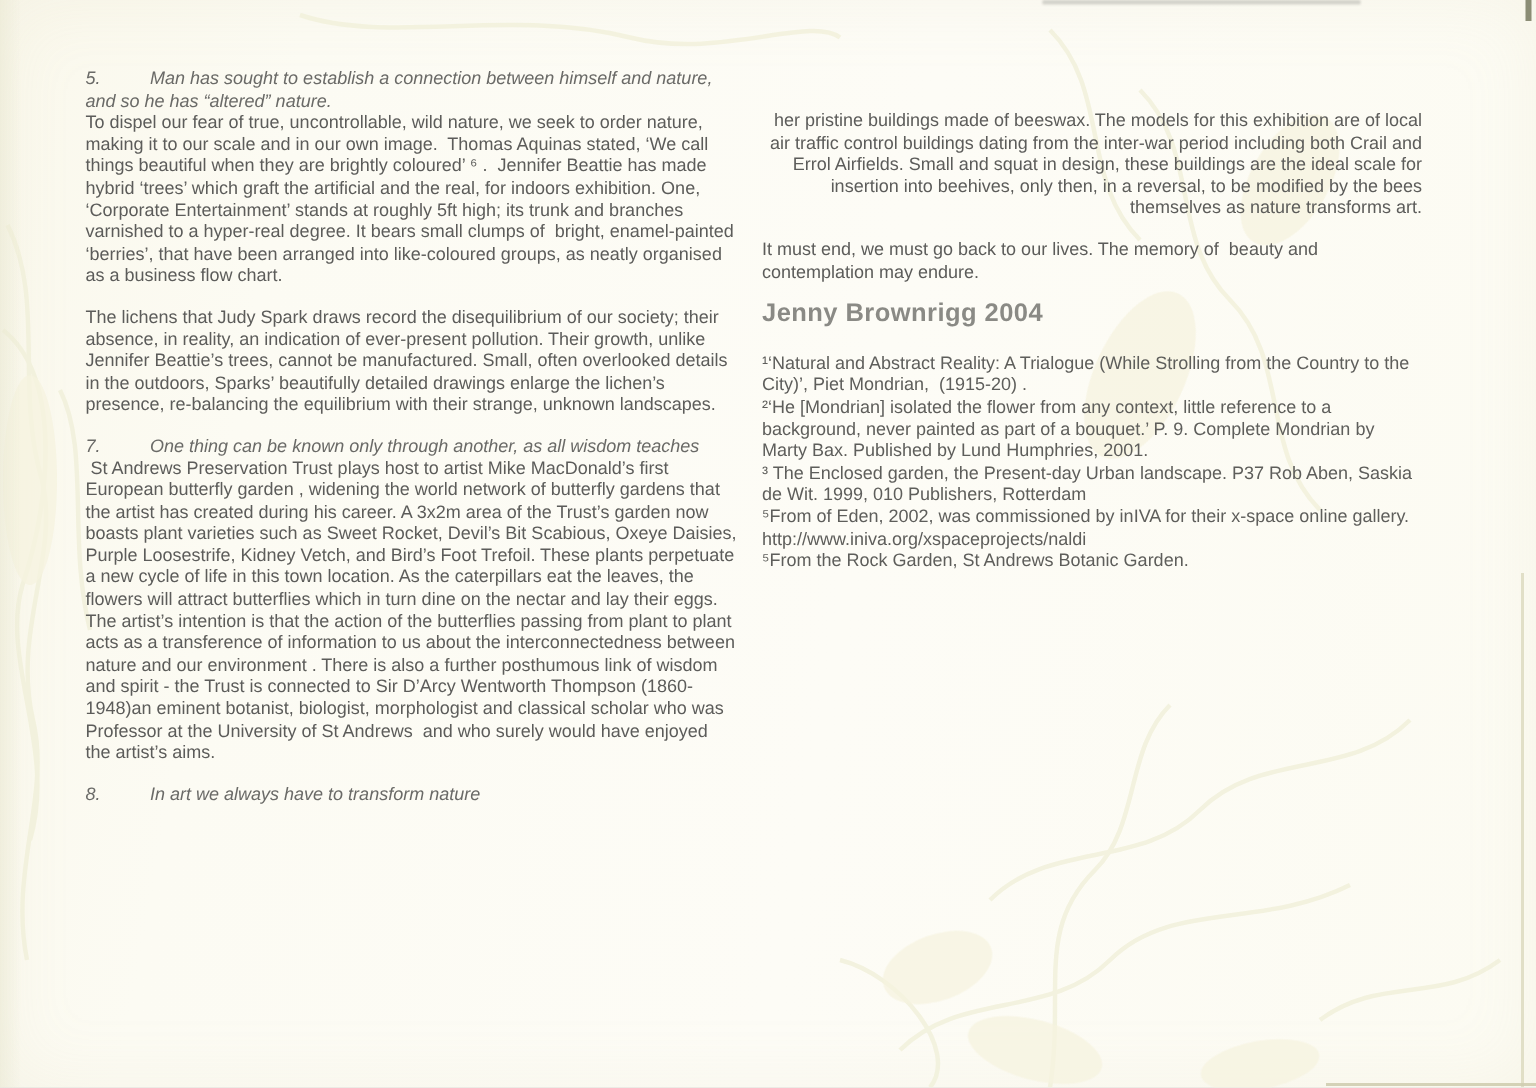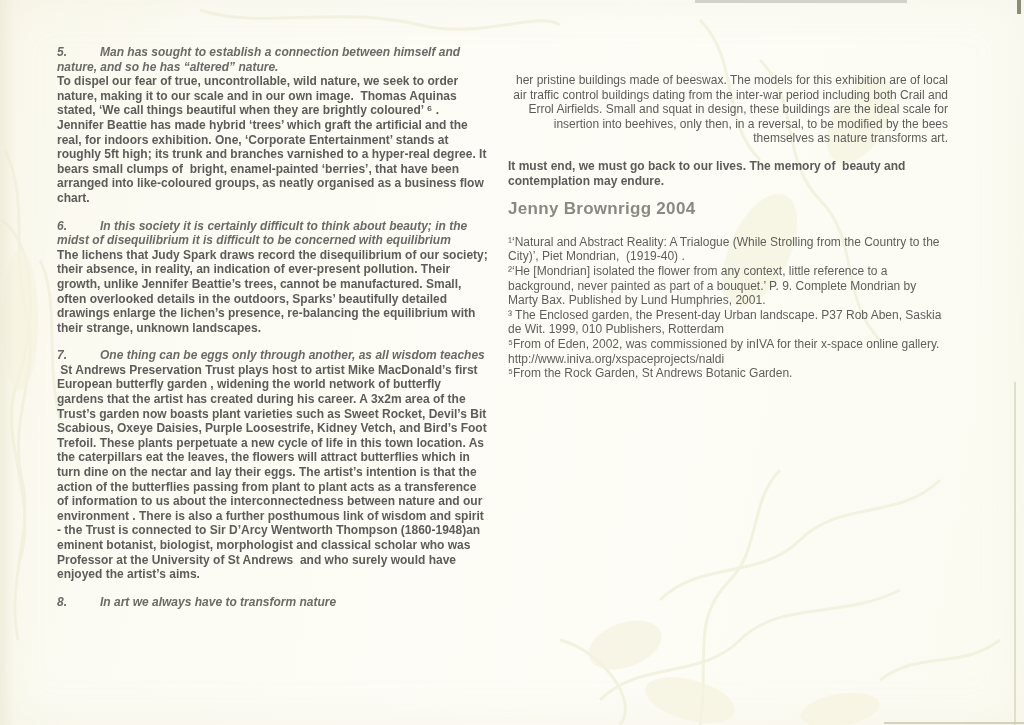--- a/index.html
+++ b/index.html
@@ -31,21 +31,21 @@
     position: absolute; left: 1014px; top: 382px; width: 2px; height: 343px;
     background: #dedcc2; opacity: 0.9;
   }
   .artifact-bottom-line {
     position: absolute; left: 884px; top: 722px; width: 140px; height: 2px;
     background: #cfcdb0; opacity: 0.9;
   }
   .col { position: absolute; font-size: 12px; line-height: 14.6px; }
   .col-left  { left: 57px;  top: 45px; width: 434px; }
   .col-right { left: 508px; top: 73px; width: 440px; }
-  .essay-section { margin: 0 0 13px 0; font-weight: bold; }
+  .essay-section { margin: 0 0 13px 0; }
   p { margin: 0; }
   .heading { font-style: italic; color: #6a6a67; }
   .heading .num { display: inline-block; margin-right: 33px; }
   .body { white-space: pre-wrap; color: #5c5c5a; }
   .continuation { margin-bottom: 13px; text-align: right; }
   .byline {
     margin: 14px 0 18px 0;
     font-size: 17px;
     font-weight: bold;
     color: #8a8a85;
@@ -91,29 +91,26 @@
   <div class="col col-left">
 
     <section class="essay-section">
       <p class="heading">
         <span class="num">5.</span><span>Man has sought to establish a connection between himself and nature, and so he has “altered” nature.</span>
       </p>
       <p class="body">To dispel our fear of true, uncontrollable, wild nature, we seek to order nature, making it to our scale and in our own image.  Thomas Aquinas stated, ‘We call things beautiful when they are brightly coloured’ ⁶ .  Jennifer Beattie has made hybrid ‘trees’ which graft the artificial and the real, for indoors exhibition. One, ‘Corporate Entertainment’ stands at roughly 5ft high; its trunk and branches varnished to a hyper-real degree. It bears small clumps of  bright, enamel-painted ‘berries’, that have been arranged into like-coloured groups, as neatly organised as a business flow chart.</p>
     </section>
 
     <section class="essay-section">
-      <p class="heading">
-        <span class="num">6.</span><span>In this society it is certainly difficult to think about beauty; in the midst of disequilibrium it is difficult to be concerned with equilibrium</span>
-      </p>
       <p class="body">The lichens that Judy Spark draws record the disequilibrium of our society; their absence, in reality, an indication of ever-present pollution. Their growth, unlike Jennifer Beattie’s trees, cannot be manufactured. Small, often overlooked details in the outdoors, Sparks’ beautifully detailed drawings enlarge the lichen’s presence, re-balancing the equilibrium with their strange, unknown landscapes.</p>
     </section>
 
     <section class="essay-section">
       <p class="heading">
-        <span class="num">7.</span><span>One thing can be eggs only through another, as all wisdom teaches</span>
+        <span class="num">7.</span><span>One thing can be known only through another, as all wisdom teaches</span>
       </p>
       <p class="body"> St Andrews Preservation Trust plays host to artist Mike MacDonald’s first European butterfly garden , widening the world network of butterfly gardens that the artist has created during his career. A 3x2m area of the Trust’s garden now boasts plant varieties such as Sweet Rocket, Devil’s Bit Scabious, Oxeye Daisies, Purple Loosestrife, Kidney Vetch, and Bird’s Foot Trefoil. These plants perpetuate a new cycle of life in this town location. As the caterpillars eat the leaves, the flowers will attract butterflies which in turn dine on the nectar and lay their eggs. The artist’s intention is that the action of the butterflies passing from plant to plant acts as a transference of information to us about the interconnectedness between nature and our environment . There is also a further posthumous link of wisdom and spirit - the Trust is connected to Sir D’Arcy Wentworth Thompson (1860-1948)an eminent botanist, biologist, morphologist and classical scholar who was Professor at the University of St Andrews  and who surely would have enjoyed the artist’s aims.</p>
     </section>
 
     <section class="essay-section">
       <p class="heading">
         <span class="num">8.</span><span>In art we always have to transform nature</span>
       </p>
     </section>
 
@@ -123,21 +120,21 @@
 
     <p class="body continuation">her pristine buildings made of beeswax. The models for this exhibition are of local air traffic control buildings dating from the inter-war period including both Crail and Errol Airfields. Small and squat in design, these buildings are the ideal scale for insertion into beehives, only then, in a reversal, to be modified by the bees themselves as nature transforms art.</p>
 
     <section class="essay-section">
       <p class="body">It must end, we must go back to our lives. The memory of  beauty and contemplation may endure.</p>
     </section>
 
     <h2 class="byline">Jenny Brownrigg 2004</h2>
 
     <div class="footnotes">
-      <p>¹‘Natural and Abstract Reality: A Trialogue (While Strolling from the Country to the City)’, Piet Mondrian,  (1919-40) .</p>
+      <p>¹‘Natural and Abstract Reality: A Trialogue (While Strolling from the Country to the City)’, Piet Mondrian,  (1915-20) .</p>
       <p>²‘He [Mondrian] isolated the flower from any context, little reference to a background, never painted as part of a bouquet.’ P. 9. Complete Mondrian by Marty Bax. Published by Lund Humphries, 2001.</p>
       <p>³ The Enclosed garden, the Present-day Urban landscape. P37 Rob Aben, Saskia de Wit. 1999, 010 Publishers, Rotterdam</p>
       <p>⁵From of Eden, 2002, was commissioned by inIVA for their x-space online gallery. http://www.iniva.org/xspaceprojects/naldi</p>
       <p>⁵From the Rock Garden, St Andrews Botanic Garden.</p>
     </div>
 
   </div>
 
 </div>
 

